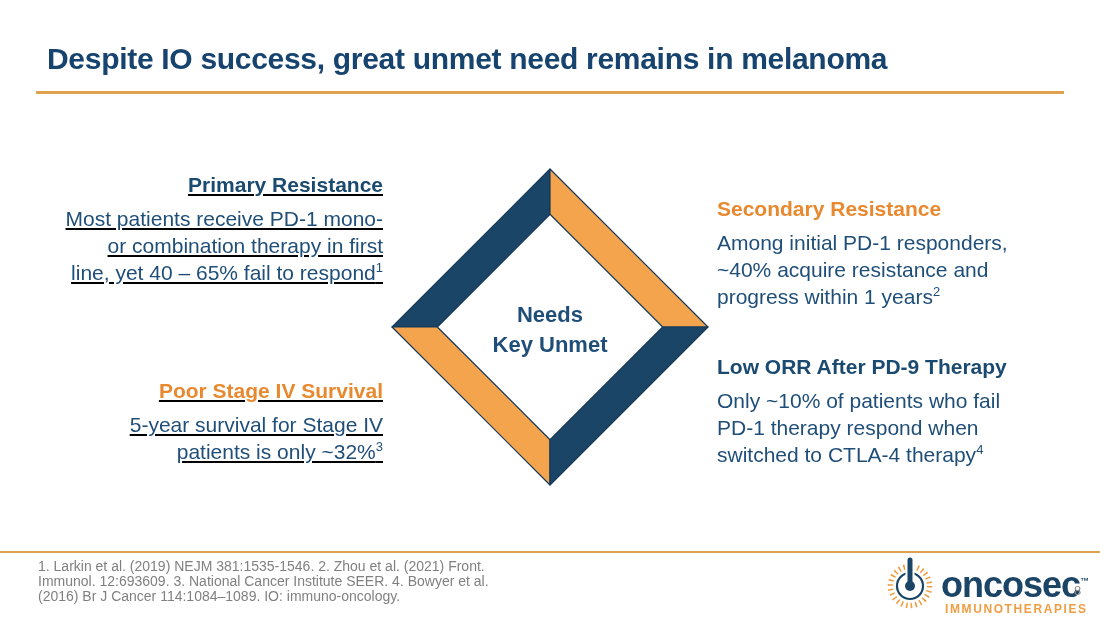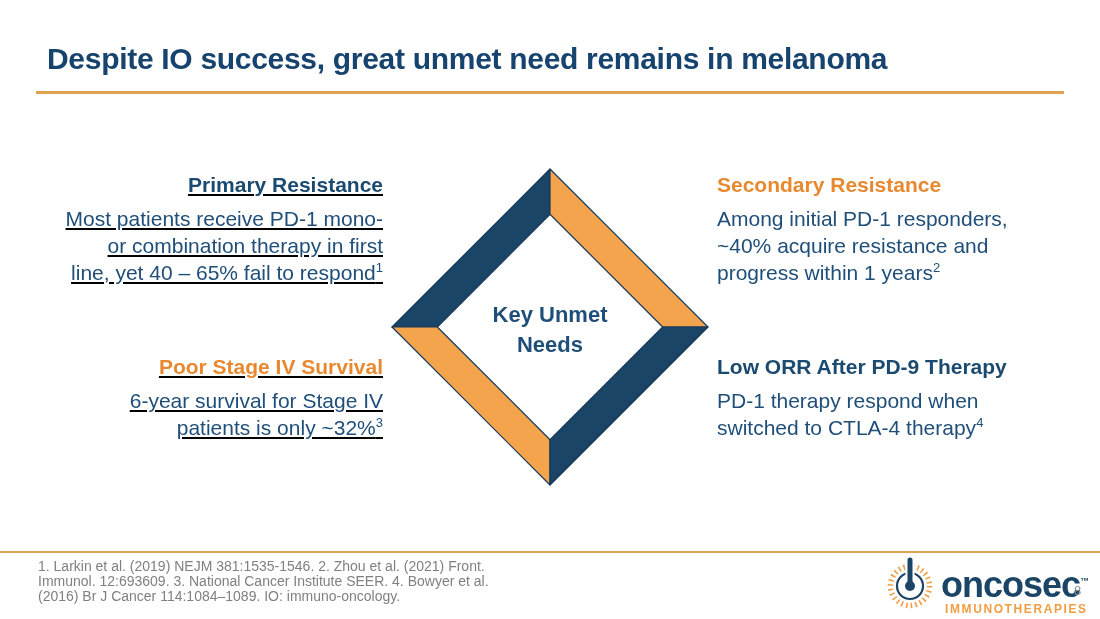--- a/index.html
+++ b/index.html
@@ -30,21 +30,21 @@
     background:var(--accent-gold);
   }
 
   .quad{position:absolute;}
   .quad h2{font-size:21px;font-weight:bold;line-height:25px;margin-bottom:8px;white-space:nowrap;}
   .quad .ln{font-size:21px;line-height:27px;color:var(--body-text);white-space:nowrap;}
   .quad sup{font-size:13px;line-height:0;}
   .q-right{text-align:right;text-decoration:underline;}
   .q-left{text-align:left;}
   .navy-h{color:var(--navy-heading);}
-  .orange-h{color:var(--orange-heading);}
+  .orange-h{color:var(--orange-heading);margin-top:24px;}
   .quad-tl{top:172px;right:717px;}
   .quad-tr{top:172px;left:717px;}
   .quad-bl{top:354px;right:717px;}
   .quad-br{top:354px;left:717px;}
 
   .diamond-svg{position:absolute;left:389px;top:166px;}
   .diamond-poly{stroke:#16395A;stroke-width:1.2;stroke-linejoin:round;}
   .diamond-label{
     position:absolute;left:450px;top:300px;width:200px;
     text-align:center;font-size:22px;font-weight:bold;
@@ -87,39 +87,40 @@
 
   <section class="quad quad-tr q-left">
     <h2 class="orange-h">Secondary Resistance</h2>
     <div class="ln">Among initial PD-1 responders,</div>
     <div class="ln">~40% acquire resistance and</div>
     <div class="ln"><span>progress within 1 years</span><sup>2</sup></div>
   </section>
 
   <section class="quad quad-bl q-right">
     <h2 class="orange-h">Poor Stage IV Survival</h2>
-    <div class="ln">6-year survival for Stage IV</div>
+    <div class="ln">5-year survival for Stage IV</div>
     <div class="ln"><span>patients is only ~32%</span><sup>3</sup></div>
   </section>
 
   <section class="quad quad-br q-left">
     <h2 class="navy-h">Low ORR After PD-9 Therapy</h2>
+    <div class="ln">Only ~10% of patients who fail</div>
     <div class="ln">PD-1 therapy respond when</div>
     <div class="ln"><span>switched to CTLA-4 therapy</span><sup>4</sup></div>
   </section>
 
   <svg class="diamond-svg" width="322" height="322" viewBox="0 0 320 320">
     <polygon class="diamond-poly" points="160,3 3,160 48,160 160,48" fill="#1B4566"></polygon>
     <polygon class="diamond-poly" points="160,3 317,160 272,160 160,48" fill="#F5A44E"></polygon>
     <polygon class="diamond-poly" points="3,160 48,160 160,272 160,317" fill="#F5A44E"></polygon>
     <polygon class="diamond-poly" points="317,160 272,160 160,272 160,317" fill="#1B4566"></polygon>
   </svg>
   <div class="diamond-label">
+    <div>Needs</div>
     <div>Key Unmet</div>
-    <div>Needs</div>
   </div>
 
   <div class="footer-rule"></div>
 
   <div class="footer-refs">
     <div class="ref-ln">1. Larkin et al. (2019) NEJM 381:1535-1546. 2. Zhou et al. (2021) Front.</div>
     <div class="ref-ln">Immunol. 12:693609. 3. National Cancer Institute SEER. 4. Bowyer et al.</div>
     <div class="ref-ln">(2016) Br J Cancer 114:1084–1089. IO: immuno-oncology.</div>
   </div>
 

